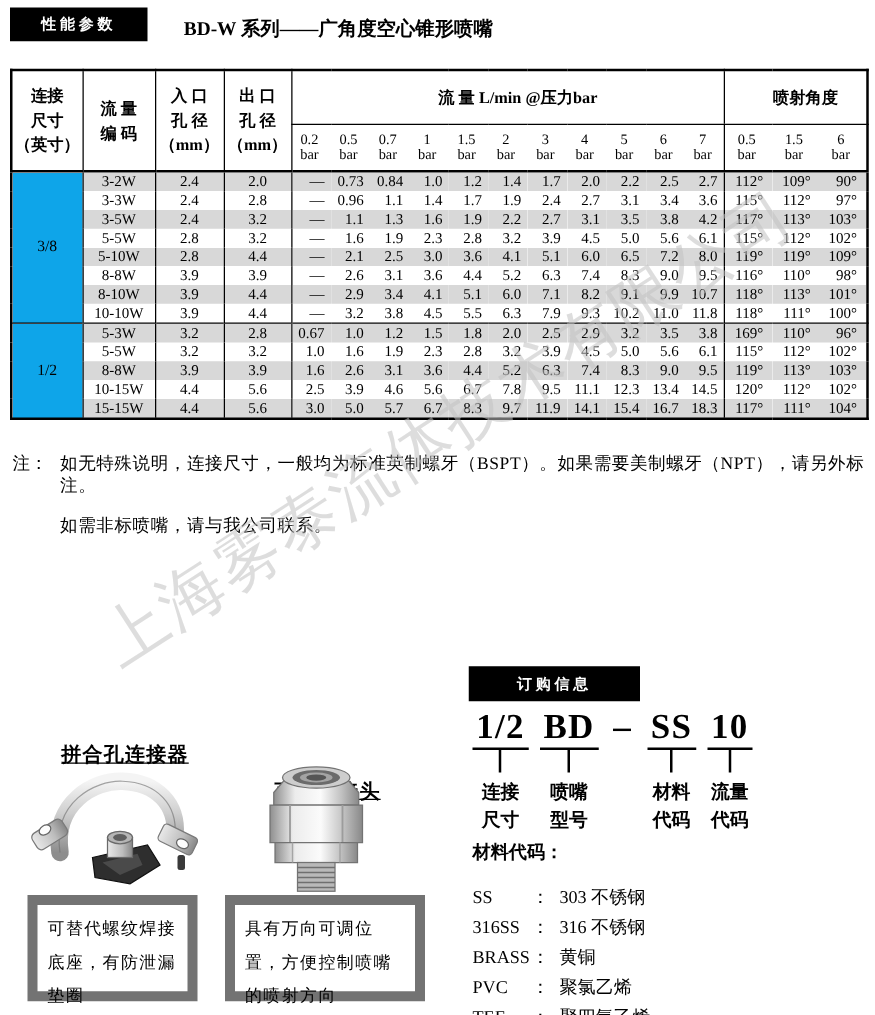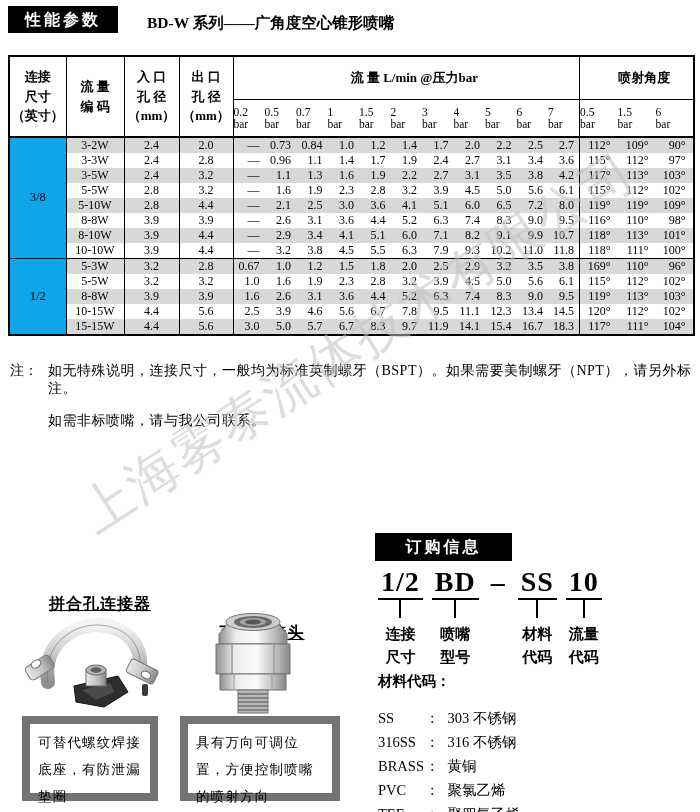--- a/index.html
+++ b/index.html
@@ -1,37 +1,37 @@
 <!DOCTYPE html>
 <html><head>
 <meta charset="utf-8">
 <style>
   html,body{margin:0;padding:0;background:#fff;}
   #page{position:relative;width:700px;height:812px;background:#fff;overflow:hidden;
         font-family:"Liberation Serif","DejaVu Serif",serif;color:#000;}
 
   .badge{position:absolute;background:#000;color:#fff;text-align:center;
          font-family:"Liberation Sans","DejaVu Sans",sans-serif;font-weight:bold;
-         font-size:16px;letter-spacing:3px;line-height:27px;}
+         font-size:12px;letter-spacing:3px;line-height:27px;}
   #perf-badge{left:8px;top:6px;width:110px;height:27px;}
   #acc-badge{left:8px;top:533px;width:133px;height:28px;line-height:28px;}
   #order-badge{left:375px;top:533px;width:137px;height:28px;line-height:28px;}
 
   #doc-title{position:absolute;left:147px;top:13px;font-size:15.5px;font-weight:bold;}
 
   
   #tbl-wrap{position:absolute;left:8px;top:55px;}
   table{border-collapse:collapse;table-layout:fixed;width:684px;border:2.5px solid #000;}
   td{font-size:12px;line-height:1.05;padding:0;overflow:hidden;}
   td.hd{font-weight:bold;text-align:center;vertical-align:middle;font-size:13px;line-height:1.5;}
   .pre{white-space:pre-line;}
   td.bl{border-left:1.5px solid #000;}
   td.hbot{border-bottom:2px solid #000;}
   td.group{border-bottom:1.2px solid #000;height:42px;padding-left:16px;}
-  tr.hdr2 td{height:36px;text-align:left;vertical-align:middle;font-size:11.5px;
+  tr.hdr2 td{height:36px;text-align:center;vertical-align:middle;font-size:11.5px;
              border-bottom:2px solid #000;padding-right:3px;}
   tbody td{height:15px;vertical-align:middle;}
   tr.stripe td{background:#d8d8d8;}
   tr.stripe td.size-cell{background:#0ea5e9;}
   tr.sec-top td{border-top:1.5px solid #000;}
   td.size-cell{text-align:center;background:#fff;font-size:12.5px;}
   td.code-cell,td.dim-cell{text-align:center;}
   td.flow-cell,td.angle-cell{text-align:right;padding-right:5px;}
   td.angle-cell{padding-right:7px;}
 

